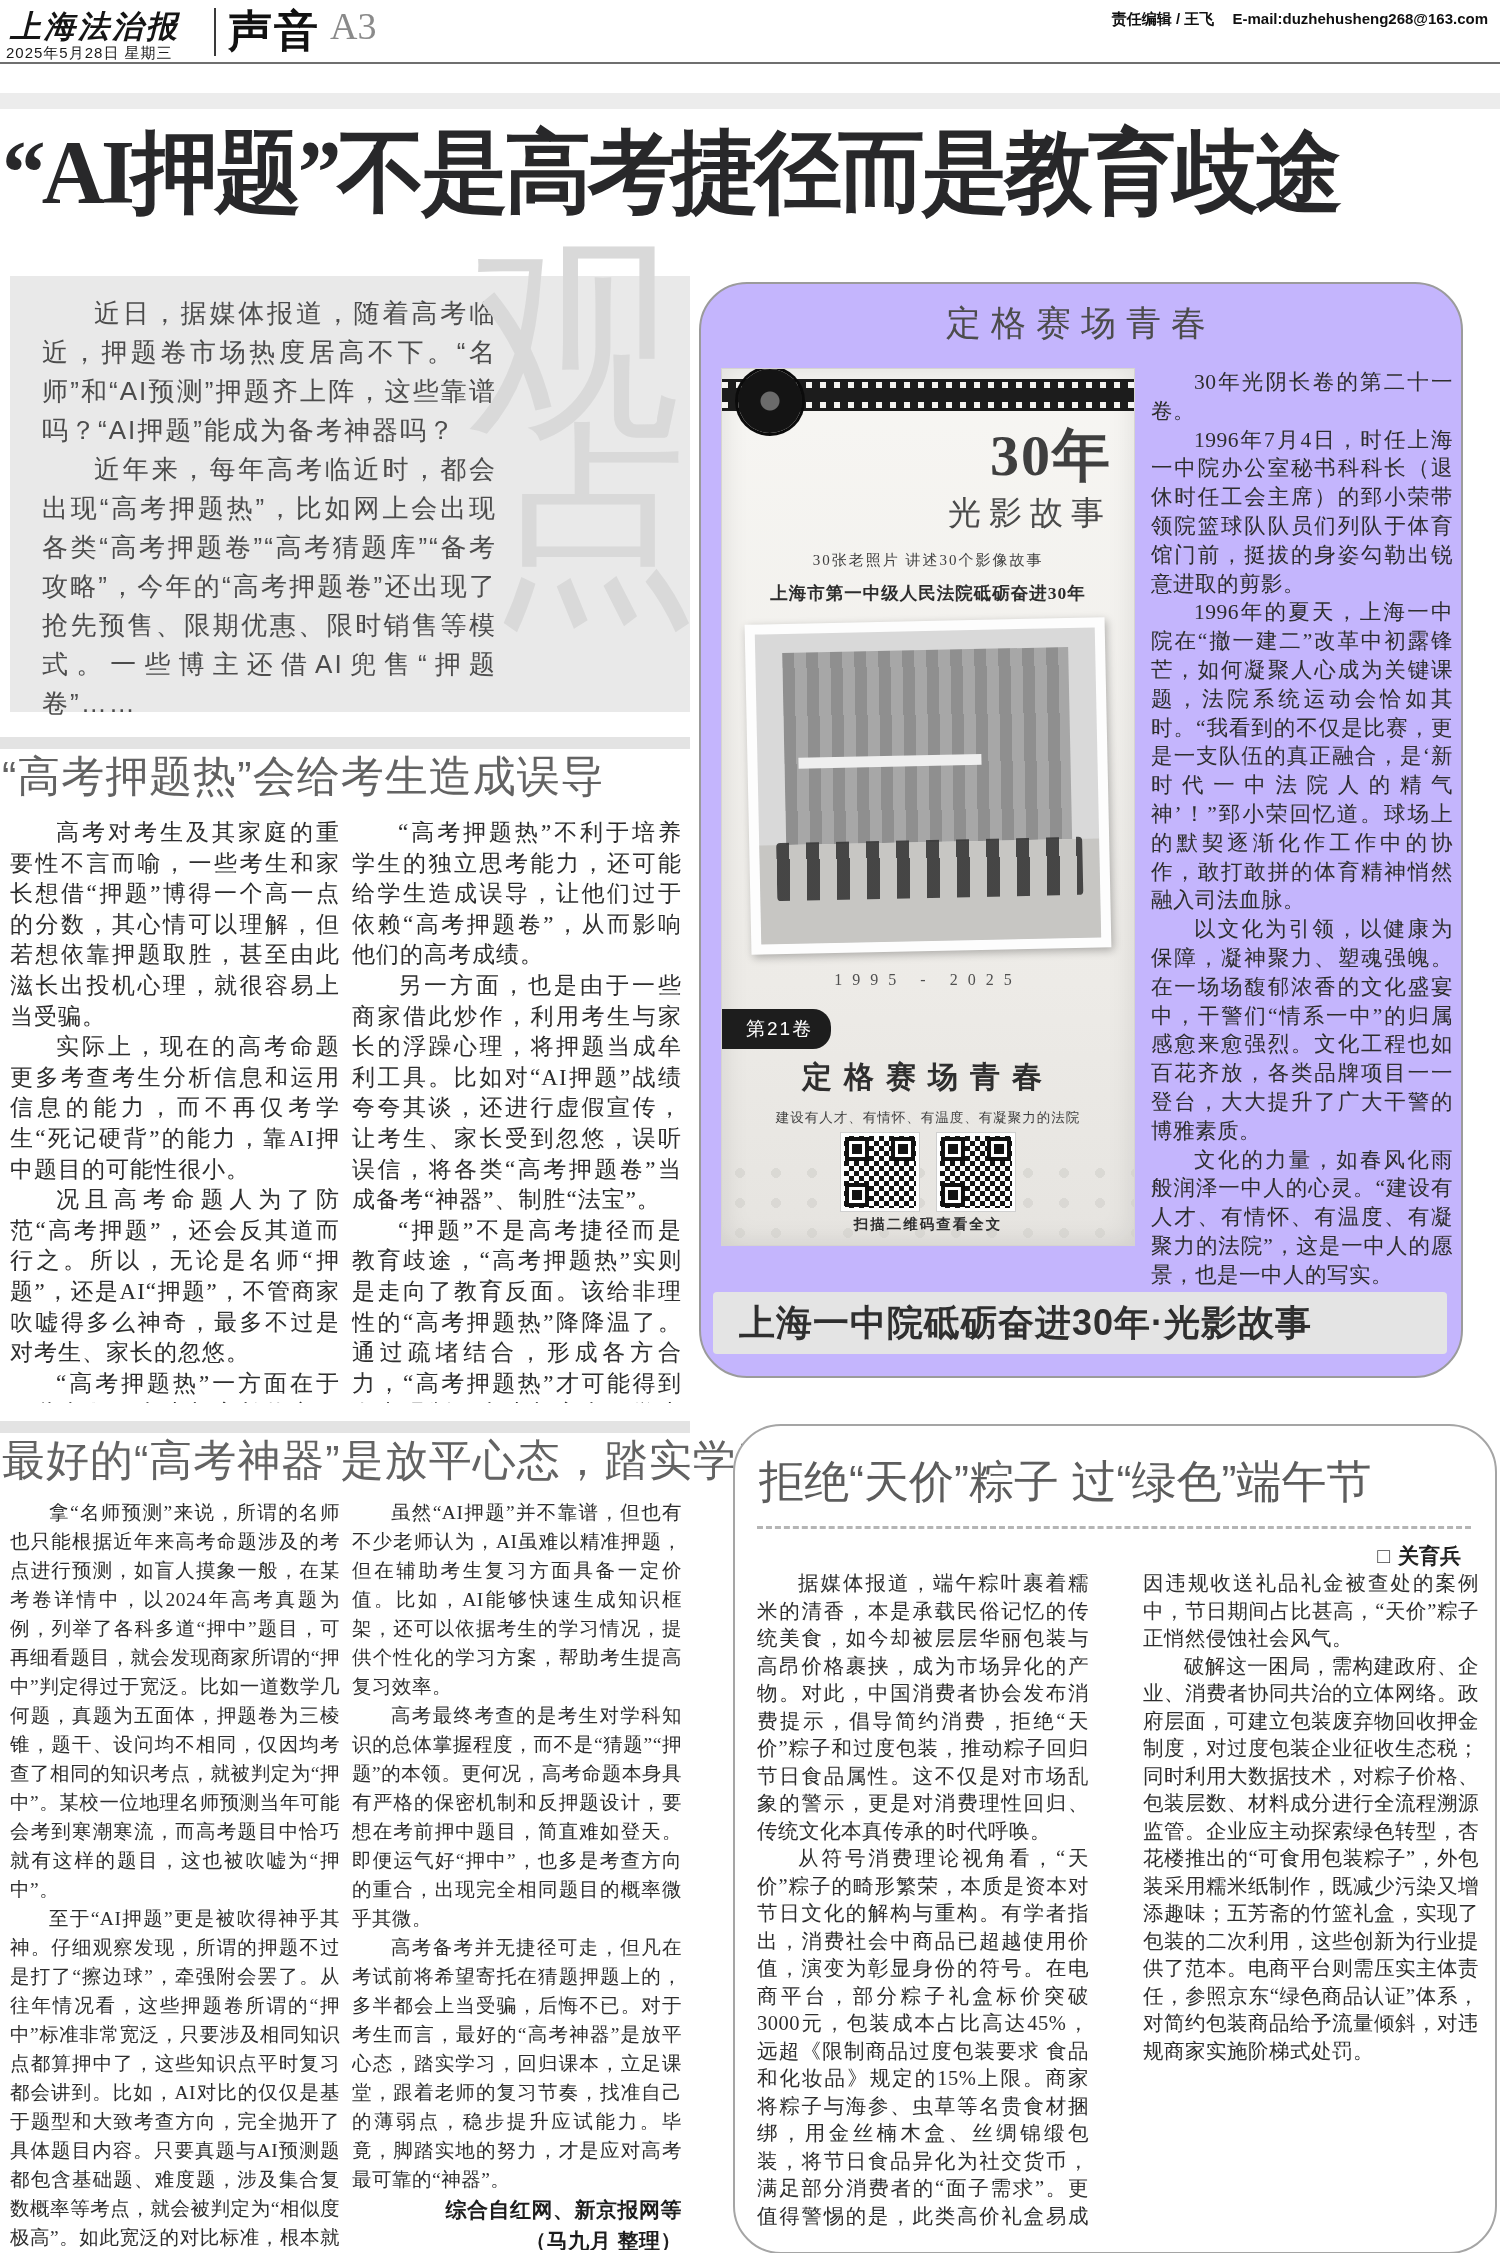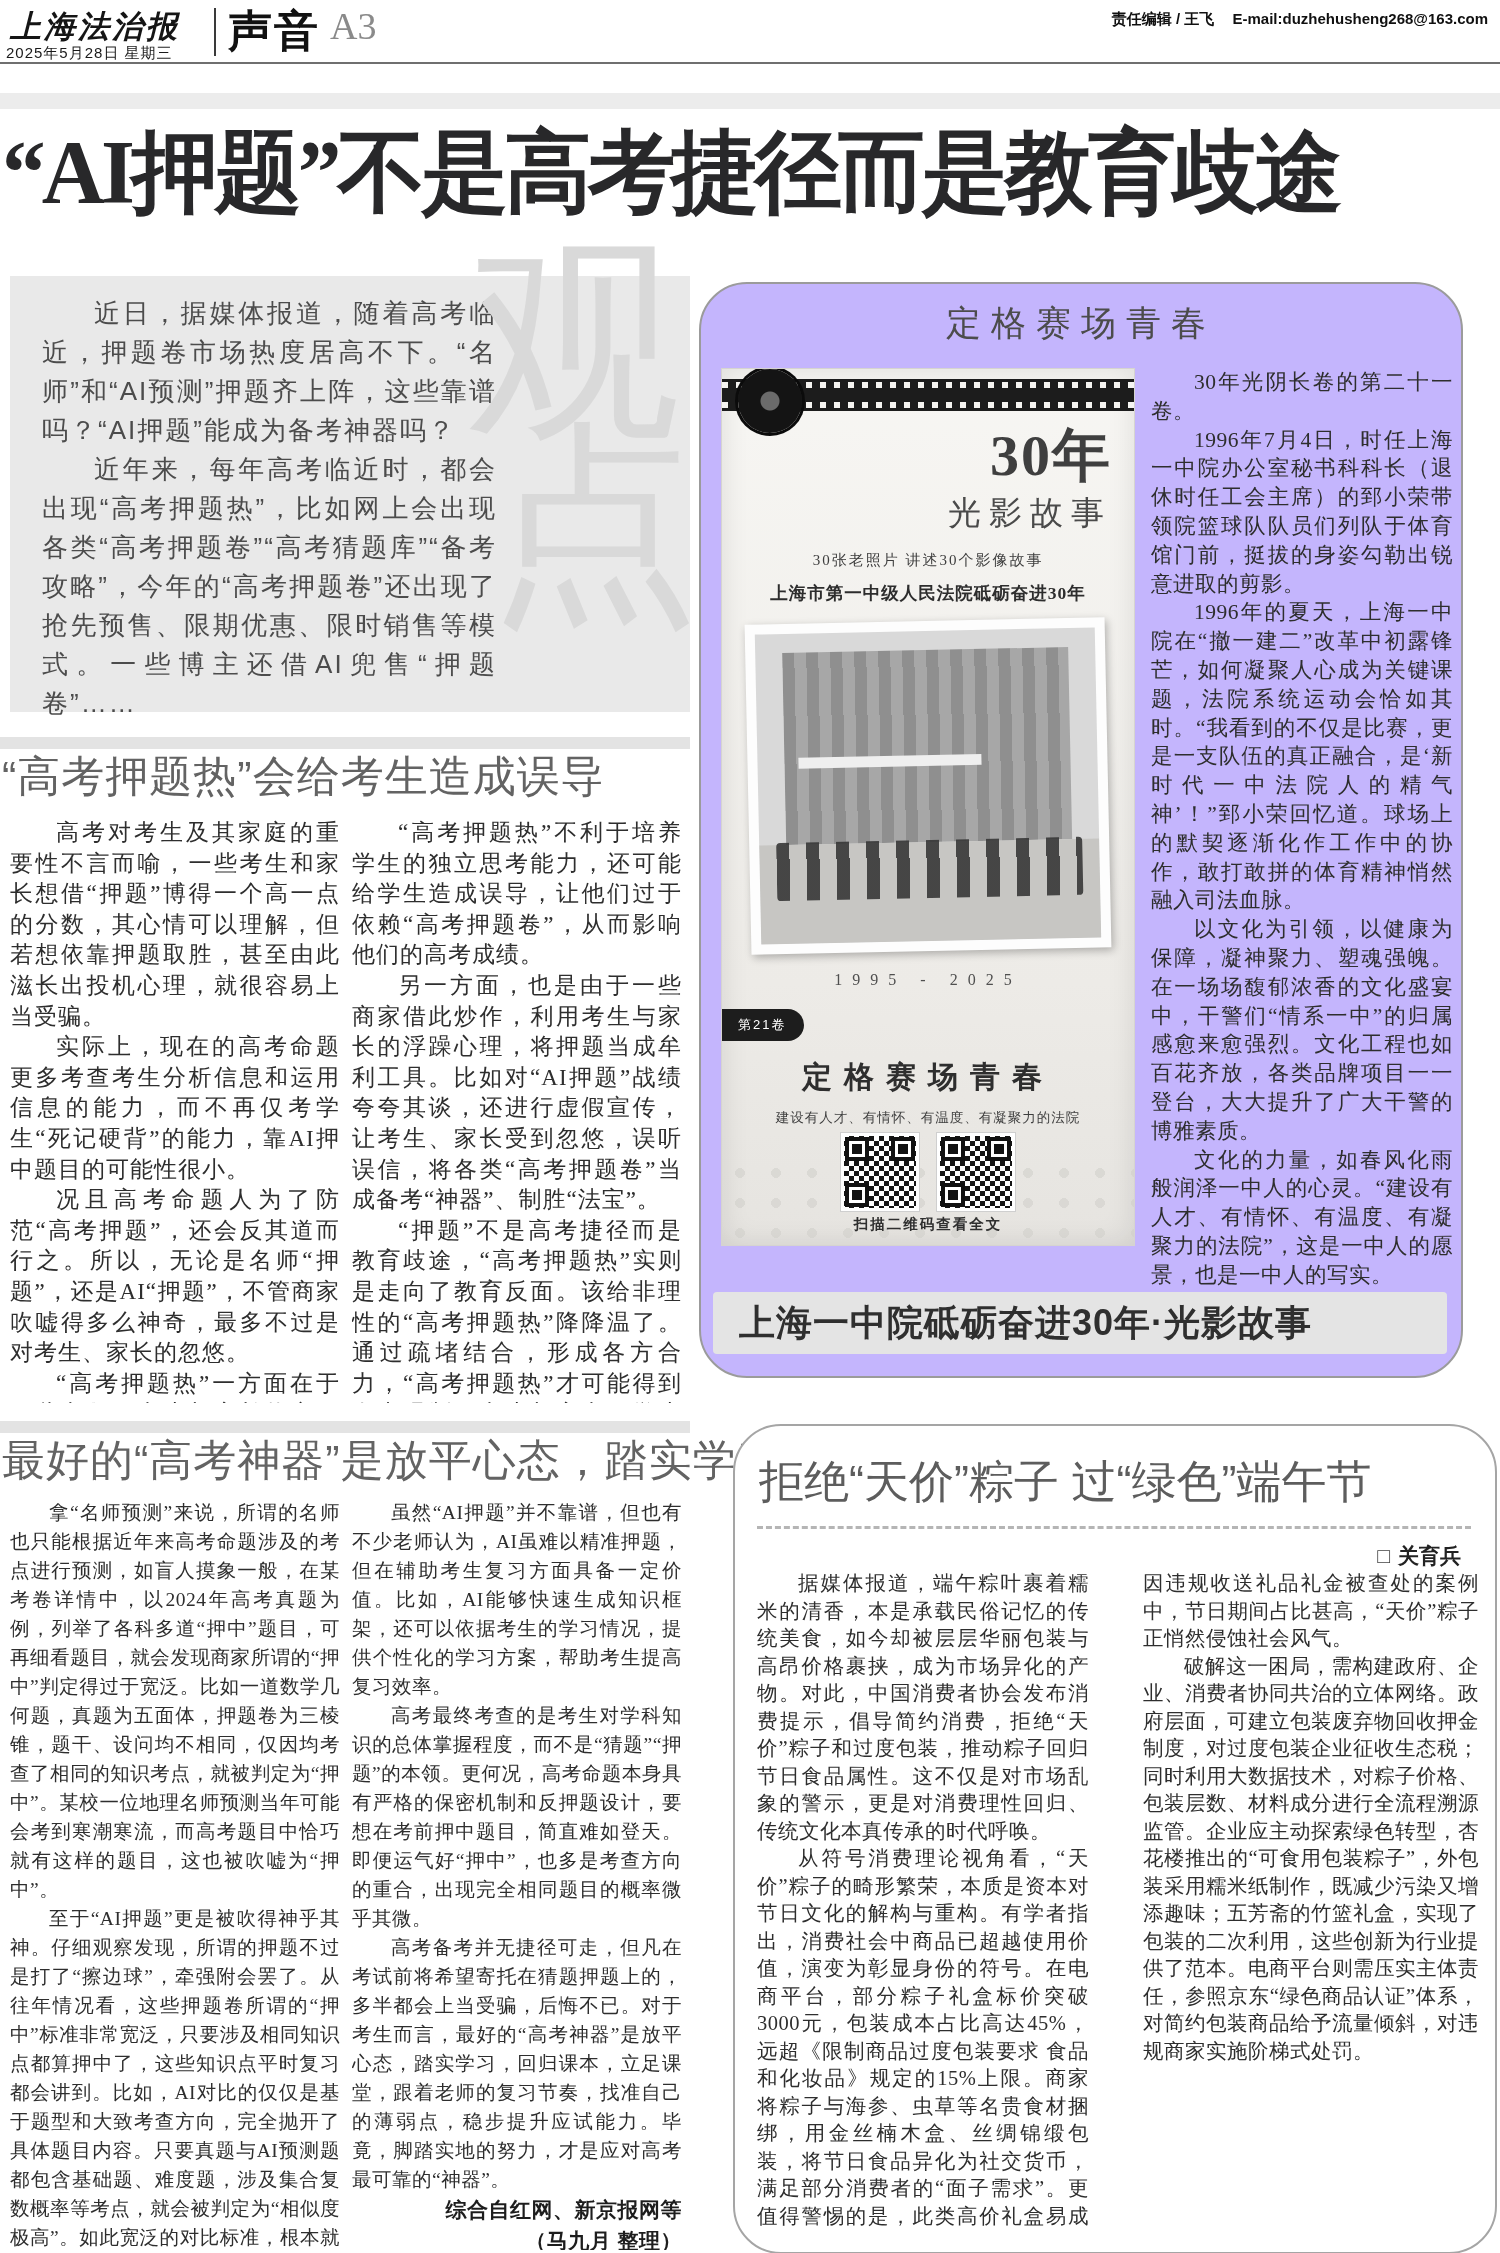--- a/index.html
+++ b/index.html
@@ -69,22 +69,22 @@
         padding:0;box-shadow:2px 3px 8px rgba(0,0,0,.28);transform:rotate(-1.2deg);}
   .photo-inner{position:absolute;inset:10px;background:#d9d9d9;overflow:hidden;}
   .building{position:absolute;left:8%;right:8%;top:6%;bottom:32%;
         background:repeating-linear-gradient(90deg,#8f8f8f 0 12px,#a7a7a7 12px 24px);}
   .banner{position:absolute;left:12%;right:34%;top:40%;height:11px;background:#efefef;}
   .ground{position:absolute;left:0;right:0;bottom:0;height:32%;background:#c7c6c3;}
   .people{position:absolute;left:5%;right:5%;bottom:14%;height:58px;border-radius:4px;
         background:repeating-linear-gradient(90deg,#343434 0 13px,transparent 13px 30px);opacity:.88;}
   .years{position:absolute;left:0;top:602px;width:100%;text-align:center;font-size:16px;
         letter-spacing:10px;color:#4f4f4f;}
-  .vol{position:absolute;left:0;top:640px;background:#1d1d1d;color:#fff;font-size:13px;
-        padding:7px 18px 7px 16px;border-radius:0 18px 18px 0;letter-spacing:2px;
+  .vol{position:absolute;left:0;top:640px;background:#1d1d1d;color:#fff;font-size:19px;
+        padding:7px 18px 7px 24px;border-radius:0 18px 18px 0;letter-spacing:2px;
         font-family:"Liberation Sans",sans-serif;}
   .poster-title2{position:absolute;left:0;top:688px;width:100%;text-align:center;font-size:30px;
         letter-spacing:12px;font-weight:600;color:#2e2e2e;}
   .slogan{position:absolute;left:0;top:740px;width:100%;text-align:center;font-size:13.5px;
         color:#3e3e3e;letter-spacing:1px;}
   .qr-row{position:absolute;left:0;top:764px;width:100%;display:flex;justify-content:center;gap:18px;}
   .qr{position:relative;width:72px;height:72px;background:#fff;border:3px solid #fff;
         background-image:repeating-conic-gradient(#151515 0% 25%,#ffffff 0% 50%);
         background-size:10px 10px;box-shadow:0 0 0 1px #cfcfcf;}
   .qf{position:absolute;width:16px;height:16px;background:#fff;border:4px solid #111;}

